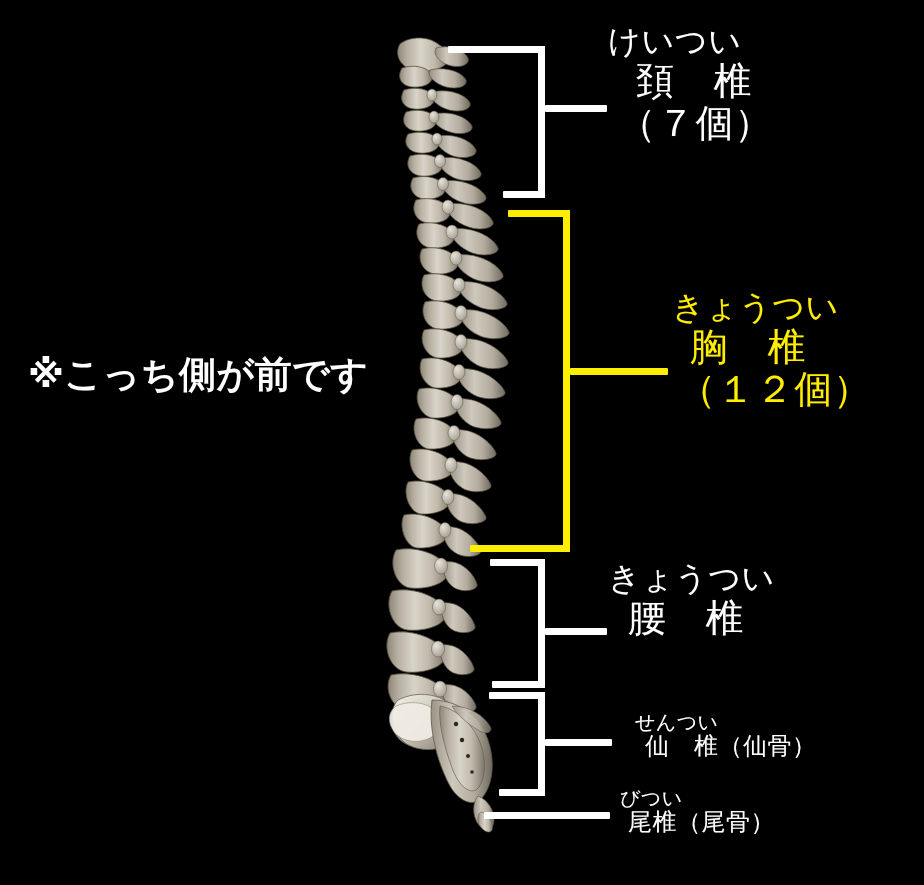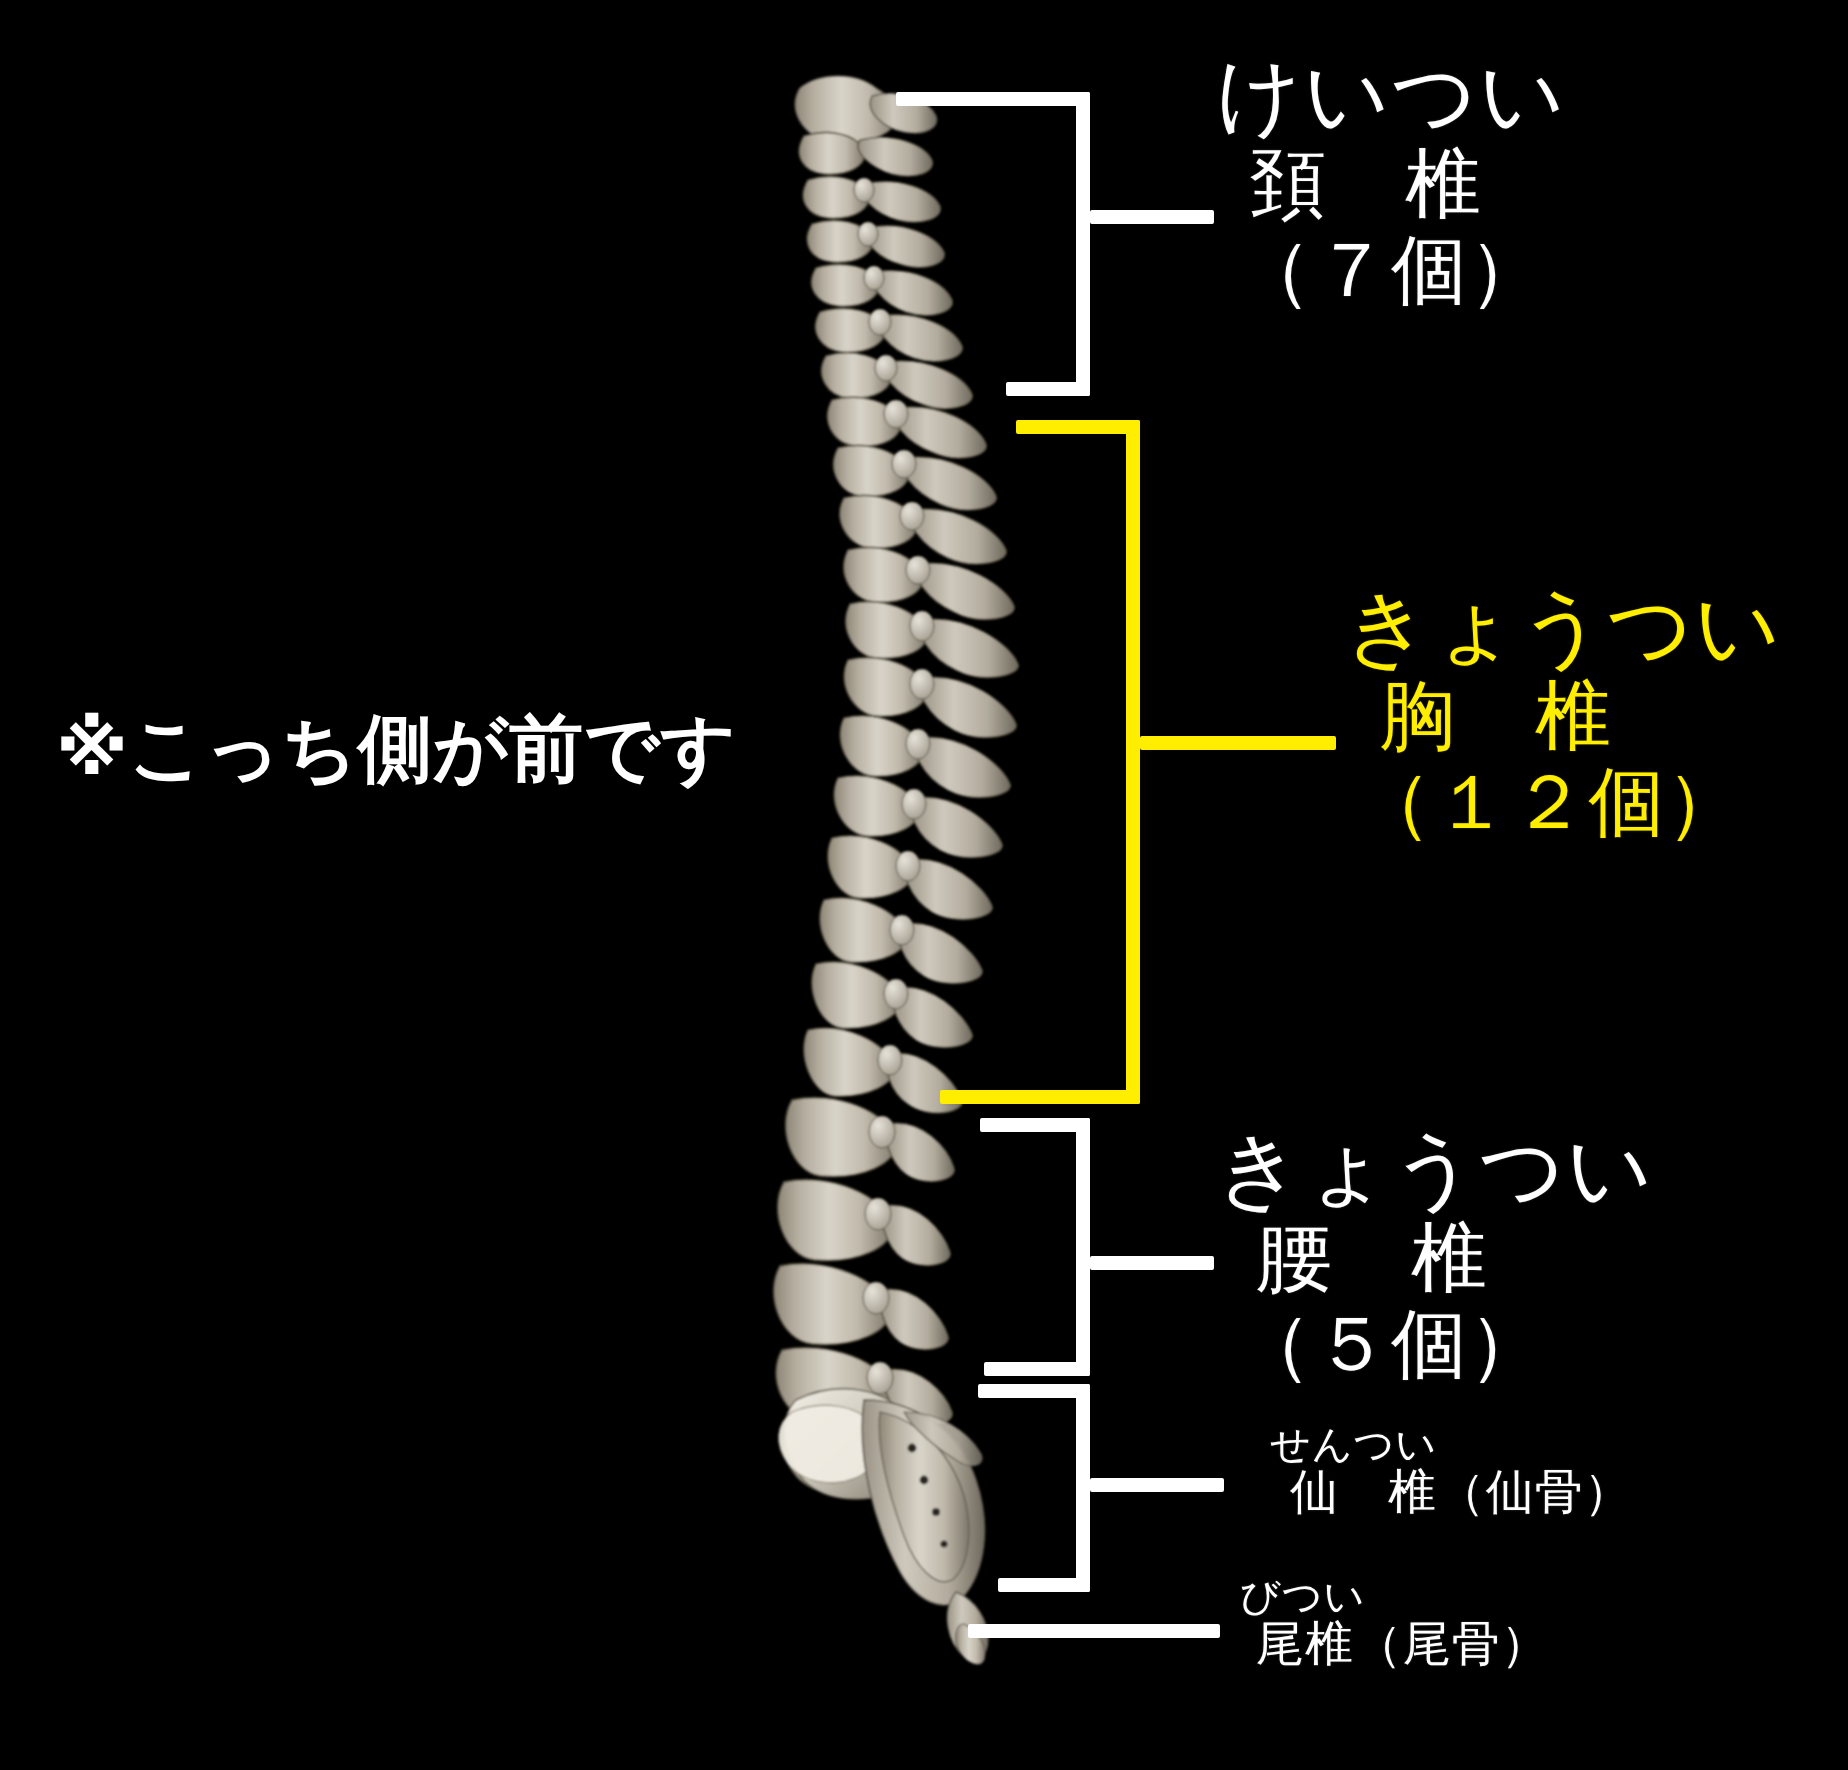--- a/index.html
+++ b/index.html
@@ -19,21 +19,21 @@
   .vline{position:absolute;width:7px;background:#ffffff;border-radius:1px;}
   .hline.y,.vline.y{background:#ffee00;}
 
   
   .label{position:absolute;white-space:nowrap;color:#ffffff;
          text-shadow:0 0 1px rgba(255,255,255,.25);}
   .label .furi{display:block;letter-spacing:.02em;}
   .label .kanji{display:block;letter-spacing:.02em;}
   .label .count{display:block;letter-spacing:.02em;}
 
-  .label.big .furi{font-size:42px;line-height:1.12;}
+  .label.big .furi{font-size:32px;line-height:1.12;}
   .label.big .kanji{font-size:38px;line-height:1.12;}
   .label.big .count{font-size:38px;line-height:1.12;}
 
   .label.small .furi{font-size:20px;line-height:1.12;}
   .label.small .kanji{font-size:24px;line-height:1.12;}
 
   .label.yellow{color:#ffee00;text-shadow:0 0 1px rgba(255,238,0,.3);}
 
   #note{position:absolute;color:#fff;font-size:37px;letter-spacing:.01em;white-space:nowrap;font-weight:bold;}
 </style>
@@ -277,34 +277,33 @@
   </div>
 
   <div class="bracket">
     <div class="hline" style="left:484px;top:812px;width:126px;"></div>
   </div>
 
   <div id="note" style="left: 28px; top: 350px;">※こっち側が前です</div>
 
   <div class="label big" style="left:608px;top:24px;">
     <span class="furi">けいつい</span>
-    <span class="kanji" style="margin-left:17px;">頚　椎</span>
+    <span class="kanji" style="margin-left:28px;">頚　椎</span>
     <span class="count" style="margin-left:10px;">（７個）</span>
   </div>
 
   <div class="label big yellow" style="left:672px;top:290px;">
     <span class="furi">きょうつい</span>
     <span class="kanji" style="margin-left:18px;">胸　椎</span>
     <span class="count" style="margin-left:6px;">（１２個）</span>
   </div>
 
   <div class="label big" style="left:608px;top:561px;">
     <span class="furi">きょうつい</span>
     <span class="kanji" style="margin-left:20px;">腰　椎</span>
-    <span class="count" style="margin-left:10px;">（５個）</span>
   </div>
 
   <div class="label small" style="left:620px;top:787px;">
     <span class="furi">びつい</span>
     <span class="kanji" style="margin-left:8px;">尾椎（尾骨）</span>
   </div>
 
   <div class="label small" style="left:635px;top:711px;">
     <span class="furi">せんつい</span>
     <span class="kanji" style="margin-left:10px;">仙　椎（仙骨）</span>

